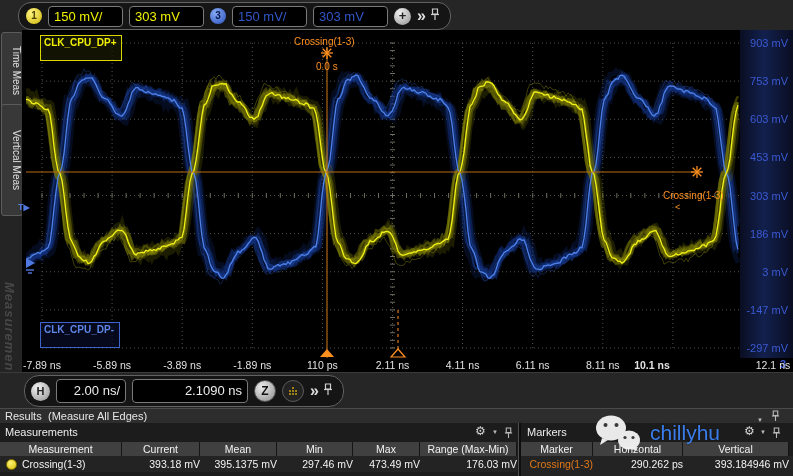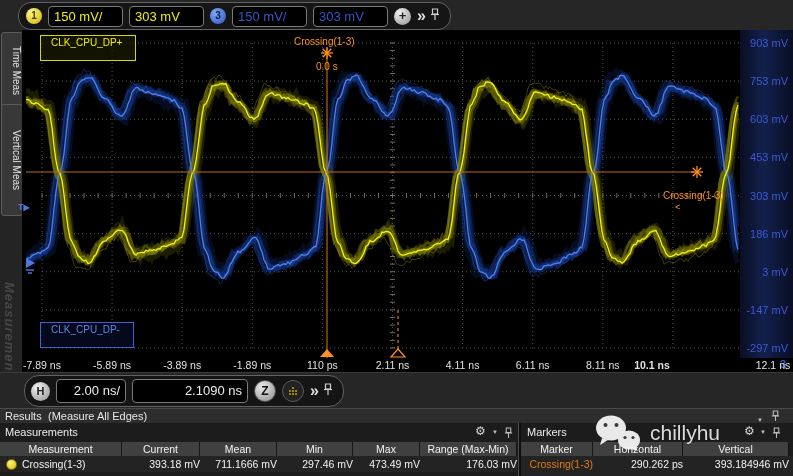--- a/index.html
+++ b/index.html
@@ -20,21 +20,21 @@
   .chev{color:#e0e0e0;font-size:16px;font-weight:bold;letter-spacing:-2px;line-height:16px;}
   
   .sidebar{position:absolute;left:0;top:30px;width:22px;height:342px;background:#242424;overflow:hidden;}
   .vtab{position:absolute;left:1px;width:20px;background:#383838;border:1px solid #5c5c5c;border-radius:3px;
         writing-mode:vertical-rl;text-align:center;font-size:10px;color:#e2e2e2;padding:4px 0;}
   .vpanel-title{position:absolute;left:2px;top:252px;writing-mode:vertical-rl;font-size:13px;font-style:italic;
         color:#474747;font-weight:bold;letter-spacing:1px;}
   
   .plot{position:absolute;left:22px;top:30px;width:718px;height:328px;background:#000;}
   .plot svg{position:absolute;left:0;top:0;}
-  .wavelabel{position:absolute;font-size:10px;padding:1px 10px;height:22px;z-index:3;}
+  .wavelabel{position:absolute;font-size:10px;padding:1px 3px;height:22px;z-index:3;font-weight:bold;}
   .y1box{left:18px;top:5px;width:74px;border:1px solid #d8d800;color:#f0f000;background:rgba(25,25,4,0.75);}
   .b3box{left:18px;top:292px;width:72px;border:1px solid #3e63cc;color:#5d86e8;background:rgba(8,12,36,0.75);}
   .olab{position:absolute;color:#ff9020;font-size:10px;z-index:3;white-space:nowrap;}
   .trigmark{position:absolute;left:-4px;top:172px;z-index:4;color:#4f79e0;font-size:9px;font-weight:bold;display:flex;align-items:center;}
   .trigmark .tri{font-size:8px;margin-left:0px;}
   .choffmark{position:absolute;left:2px;top:227px;z-index:4;}
   
   .yaxis{position:absolute;left:740px;top:30px;width:53px;height:328px;
          background:linear-gradient(to right,#0a0e22,#12204d 45%,#0a0e22);}
   .ylab{position:absolute;right:5px;transform:translateY(-50%);color:#3b5ad4;font-size:11px;white-space:nowrap;}
@@ -68,21 +68,21 @@
   .mark .c0{width:72px}.mark .c1{width:90px}.mark .c2{width:106px}
   .rowbg{background:#232323;}
   .namecell{display:flex;align-items:center;text-align:left;padding-left:6px;}
   .bullet{width:9px;height:9px;border-radius:50%;background:radial-gradient(circle at 35% 30%,#fff176,#d9c008);
           border:1px solid #8a7a00;margin-right:5px;flex:0 0 auto;}
   .orange{color:#e07818;}
   .vdivider{position:absolute;left:518px;top:14px;width:2px;height:54px;background:#0e0e0e;border-left:1px solid #4e4e4e;}
   .partial{position:absolute;left:521px;top:63px;width:272px;height:5px;overflow:hidden;background:#1c1c1c;}
   
   .watermark{position:absolute;left:594px;top:414px;z-index:9;display:flex;align-items:center;opacity:0.95;}
-  .wmtext{color:#e5e5e5;font-size:21px;margin-left:8px;text-shadow:0 0 2px rgba(0,0,0,.6);}
+  .wmtext{color:#3b82f6;font-size:21px;margin-left:8px;text-shadow:0 0 2px rgba(0,0,0,.6);}
 </style>
 </head>
 <body>
 
 <div class="app">
 
   <div class="topbar">
     <div class="tb-group">
       <span class="chbadge ch1">1</span>
       <div class="field yel">150 mV/</div>
@@ -377,21 +377,21 @@
       <div class="hcell c3">Min</div>
       <div class="hcell c4">Max</div>
       <div class="hcell c5">Range (Max-Min)</div>
     </div>
     <div class="trow meas rowbg" style="left:0;top:47px;width:517px;">
       <div class="dcell c0 namecell">
         <span class="bullet"></span>
         <span>Crossing(1-3)</span>
       </div>
       <div class="dcell c1">393.18 mV</div>
-      <div class="dcell c2">711.1666 mV</div>
+      <div class="dcell c2">395.1375 mV</div>
       <div class="dcell c3">297.46 mV</div>
       <div class="dcell c4">473.49 mV</div>
       <div class="dcell c5">176.03 mV</div>
     </div>
 
     <div class="vdivider"></div>
 
     <span class="ptitle" style="left:527px;">Markers</span>
     <span class="gear" style="left:744px;top:15px;">⚙</span>
     <span class="drop" style="left:760px;top:20px;">▼</span>

